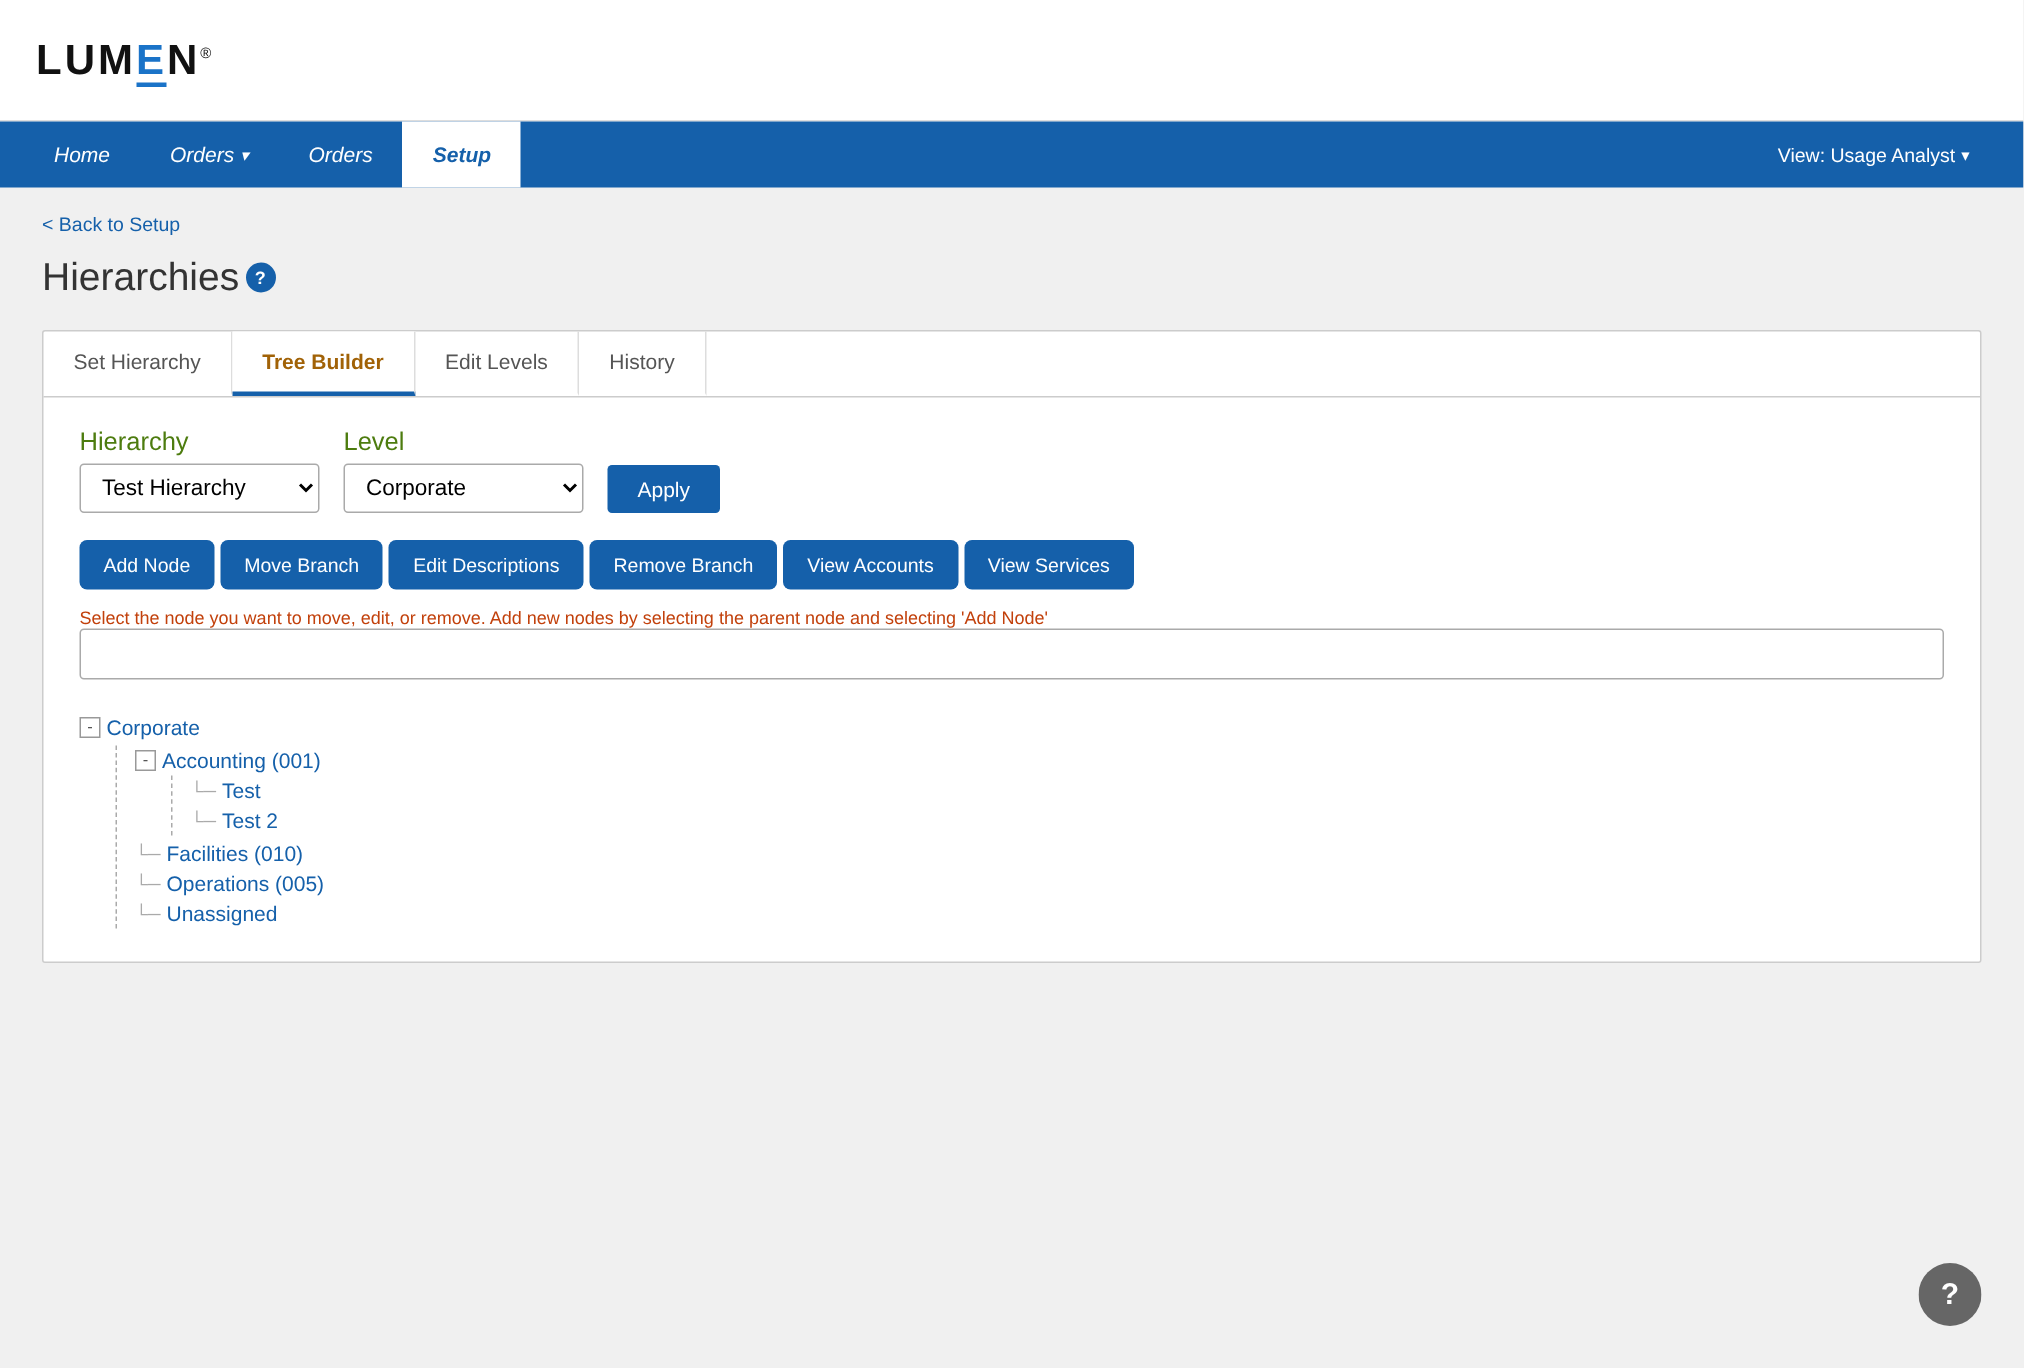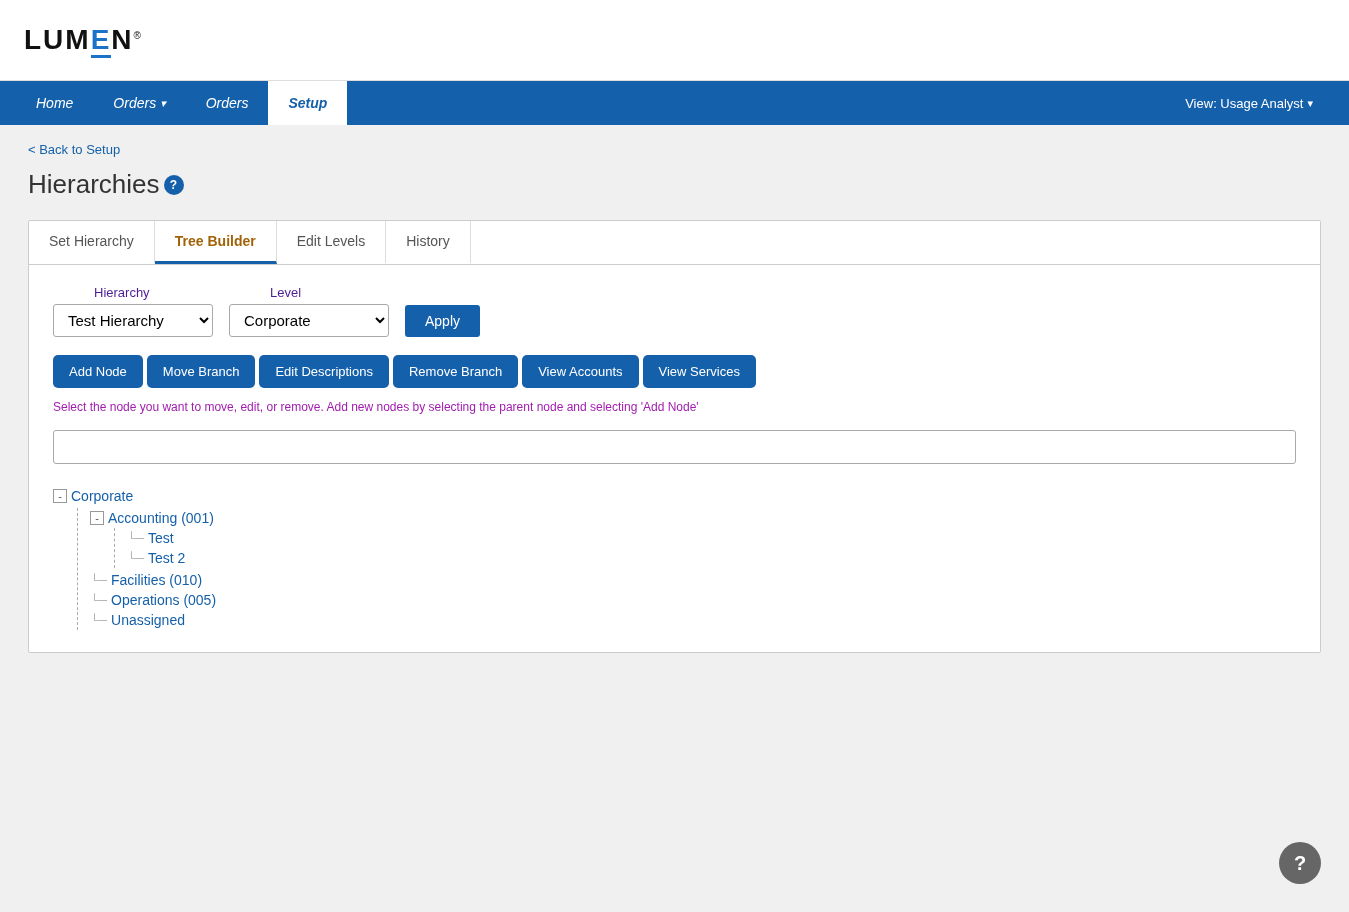--- a/index.html
+++ b/index.html
@@ -136,23 +136,22 @@
       align-items: flex-end;
       gap: 16px;
       margin-bottom: 18px;
     }
     .form-group {
       display: flex;
       flex-direction: column;
       gap: 4px;
     }
     .form-group label {
-      font-size: 13px;
-      color: #4c1d95;
-      margin-left: 41px;
+      font-size: 17px;
+      color: #4d7c0f;
     }
     .form-group select {
       padding: 6px 28px 6px 10px;
       border: 1px solid #aaa;
       border-radius: 3px;
       font-size: 15px;
       background: #fff;
       cursor: pointer;
       min-width: 160px;
       appearance: auto;
@@ -179,22 +178,21 @@
       color: #fff;
       border: none;
       padding: 9px 16px;
       border-radius: 5px;
       font-size: 13px;
       cursor: pointer;
     }
 
     .hint-text {
       font-size: 12px;
-      color: #a21caf;
-      margin-bottom: 16px;
+      color: #c2410c;
     }
 
     
     .search-label {
       font-size: 13px;
       color: #555;
       margin-bottom: 4px;
     }
     .search-input {
       width: 100%;

